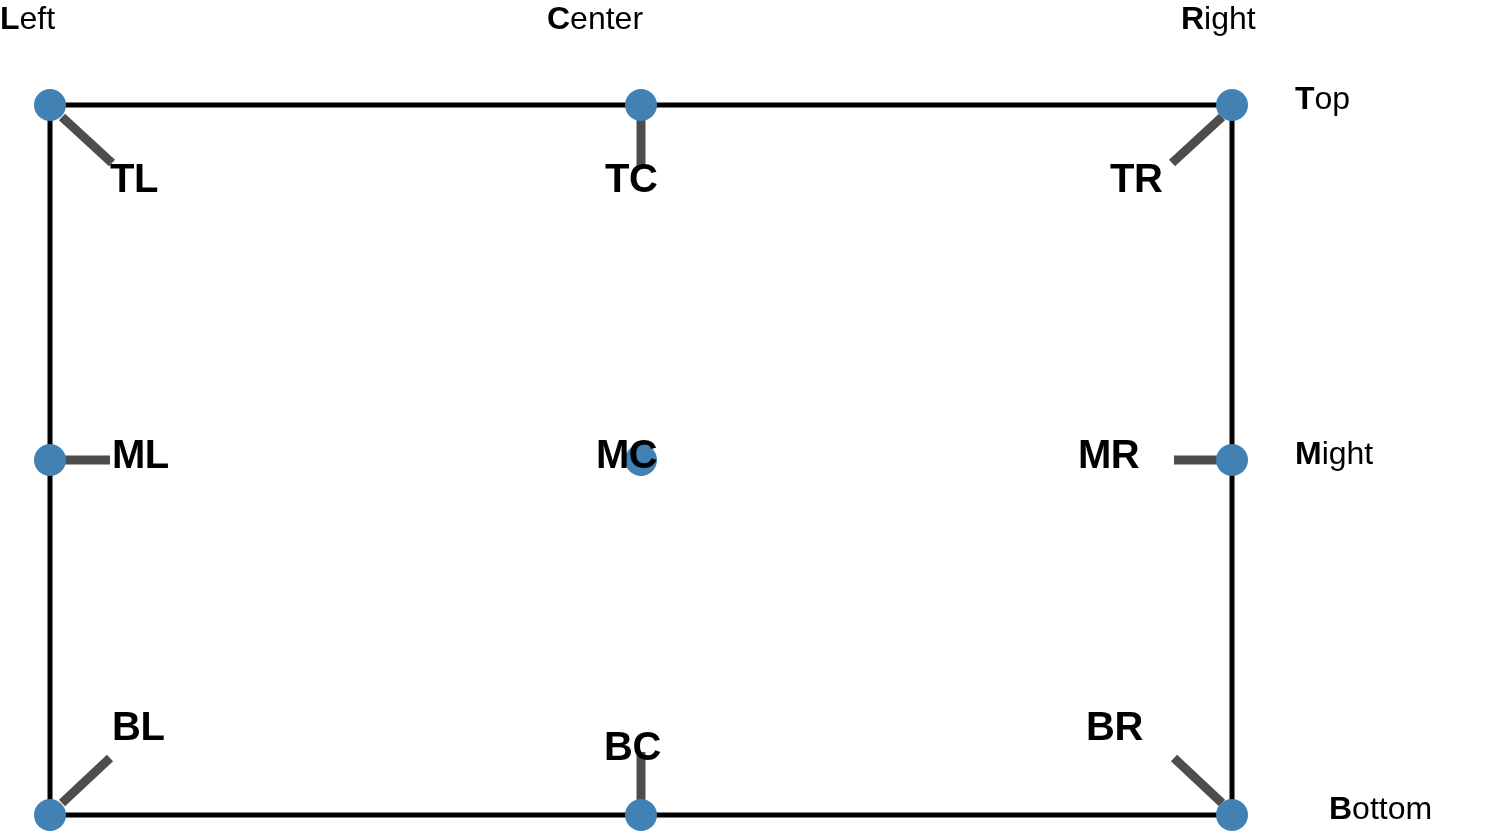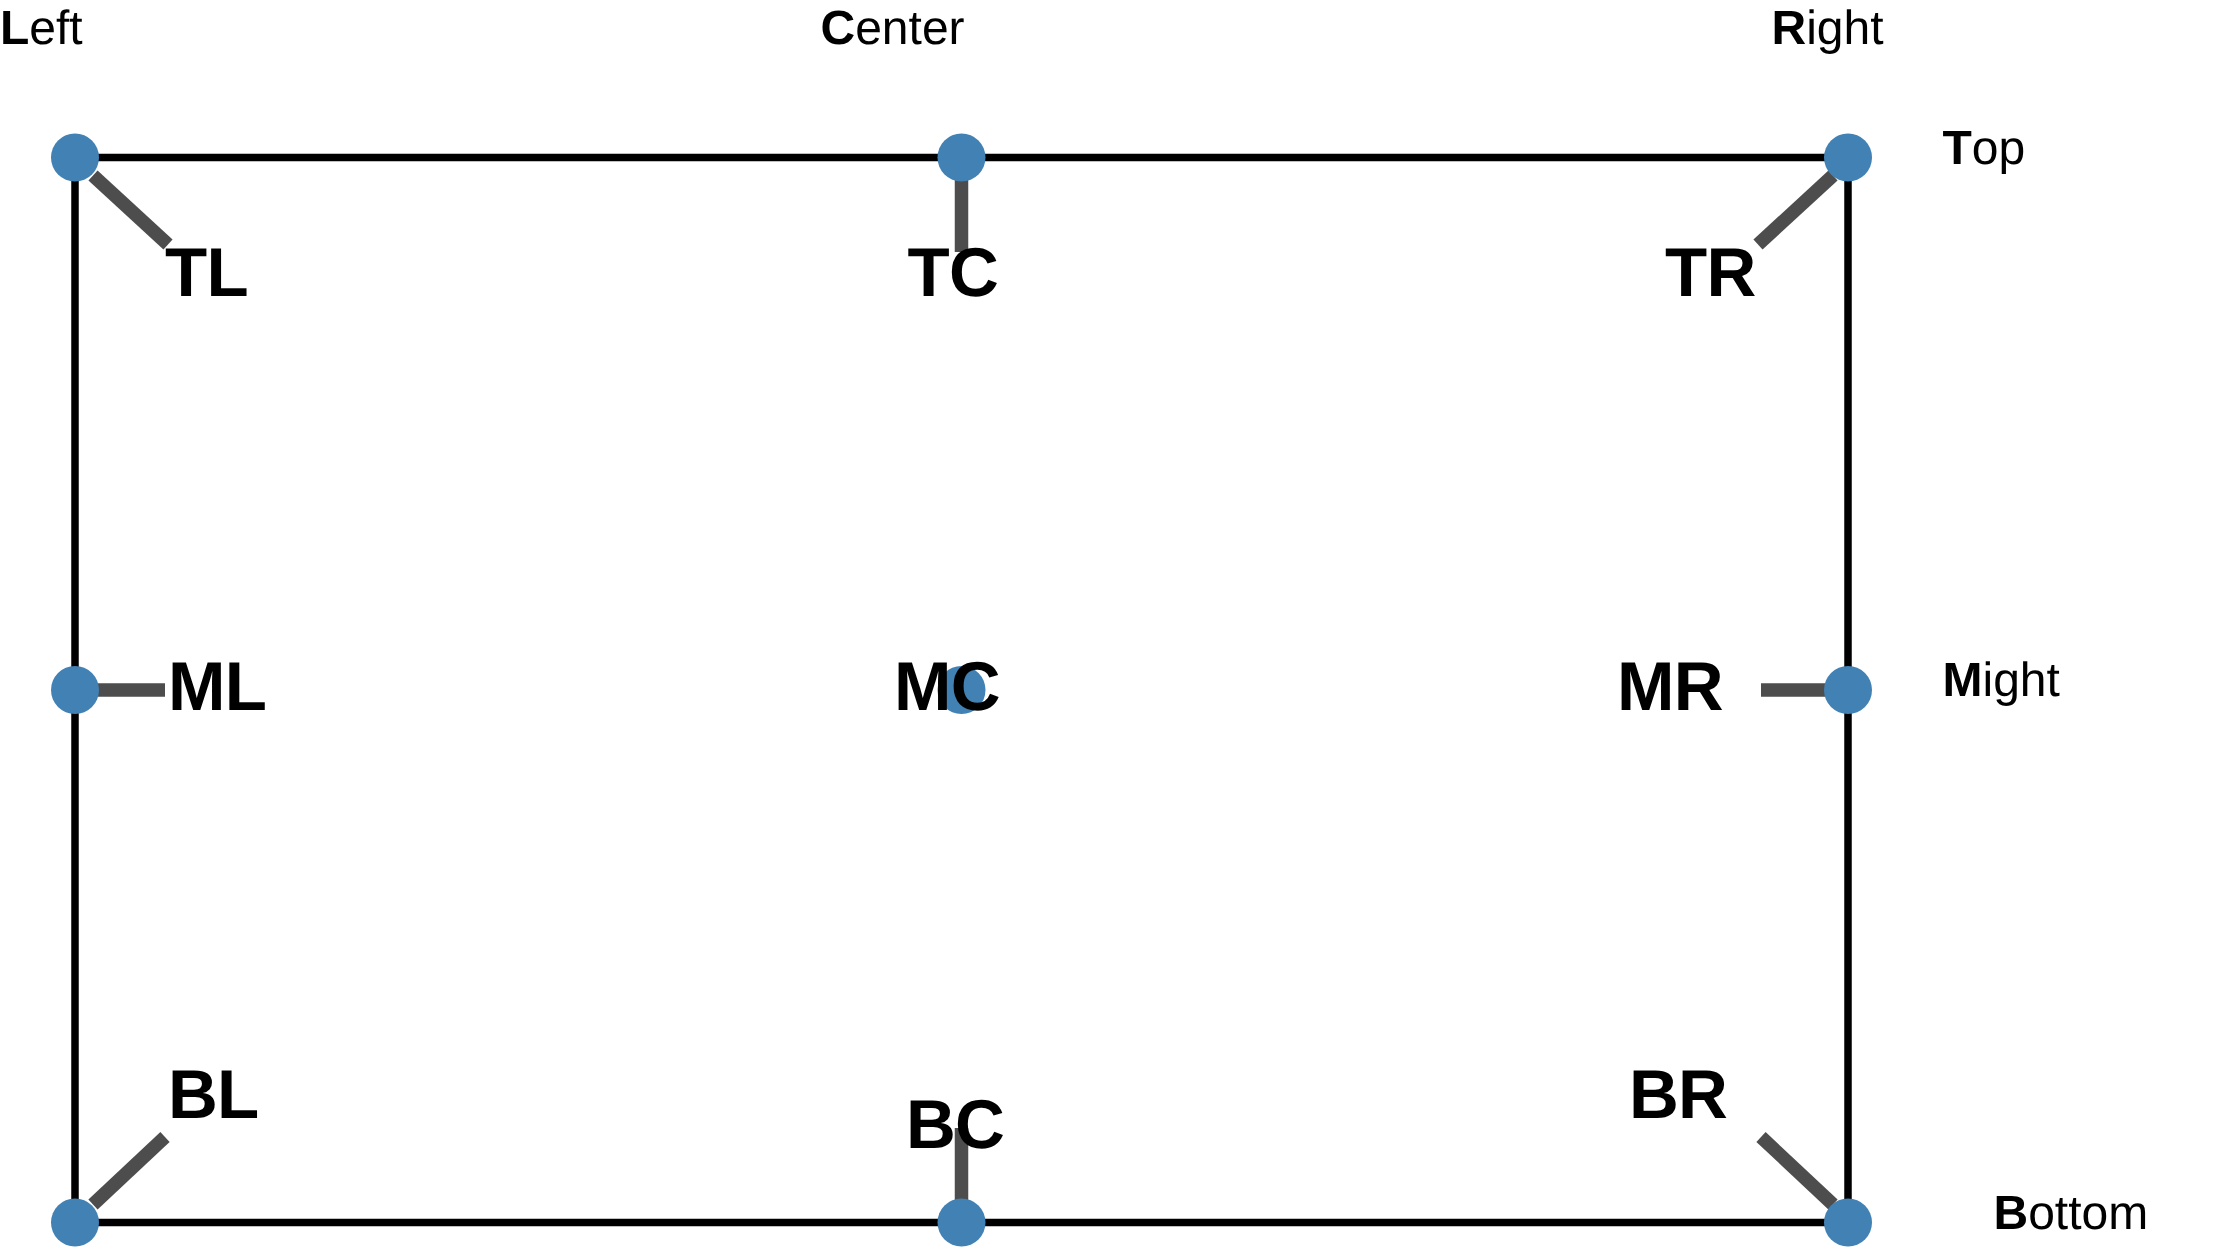--- a/index.html
+++ b/index.html
@@ -32,21 +32,21 @@
   
   .edge-label {
     font-size: 32px;
     font-weight: 400;
   }
   .edge-label .initial {
     font-weight: 700;
   }
   
   .anchor-label {
-    font-size: 46px;
+    font-size: 40px;
     font-weight: 700;
     letter-spacing: -0.5px;
   }
 </style>
 </head>
 <body>
 
 <div id="stage">
 
   <svg id="diagram-svg" viewBox="0 0 1488 839" xmlns="http://www.w3.org/2000/svg">

